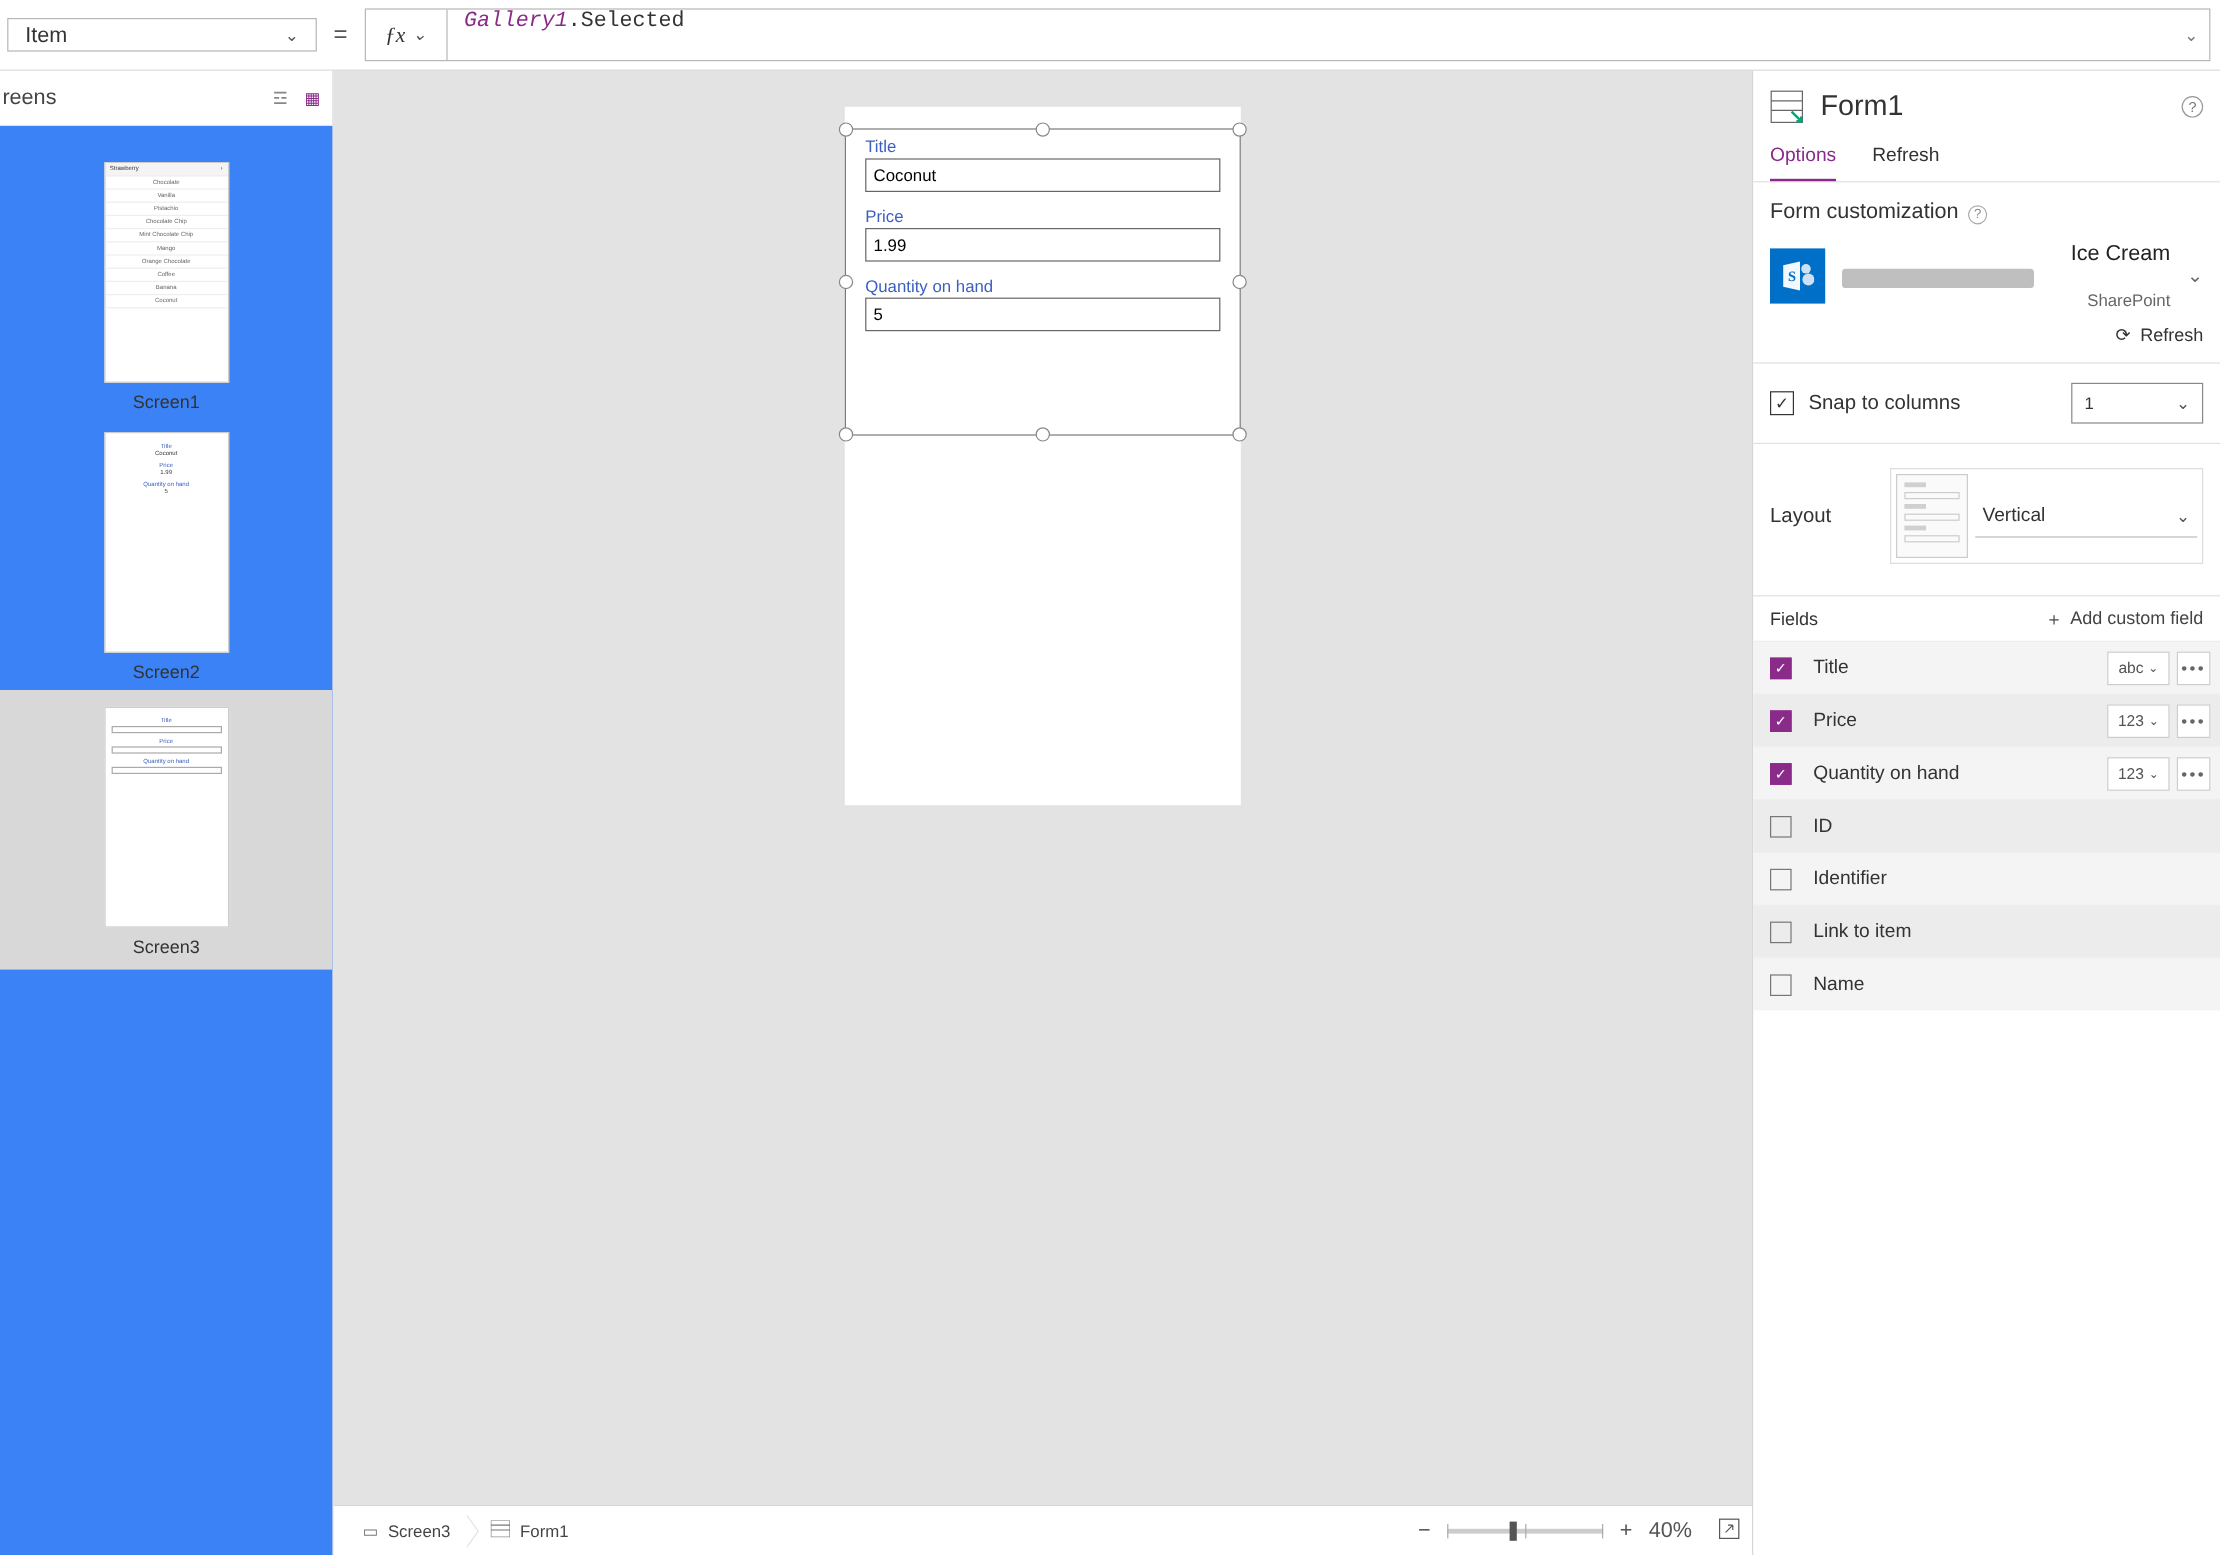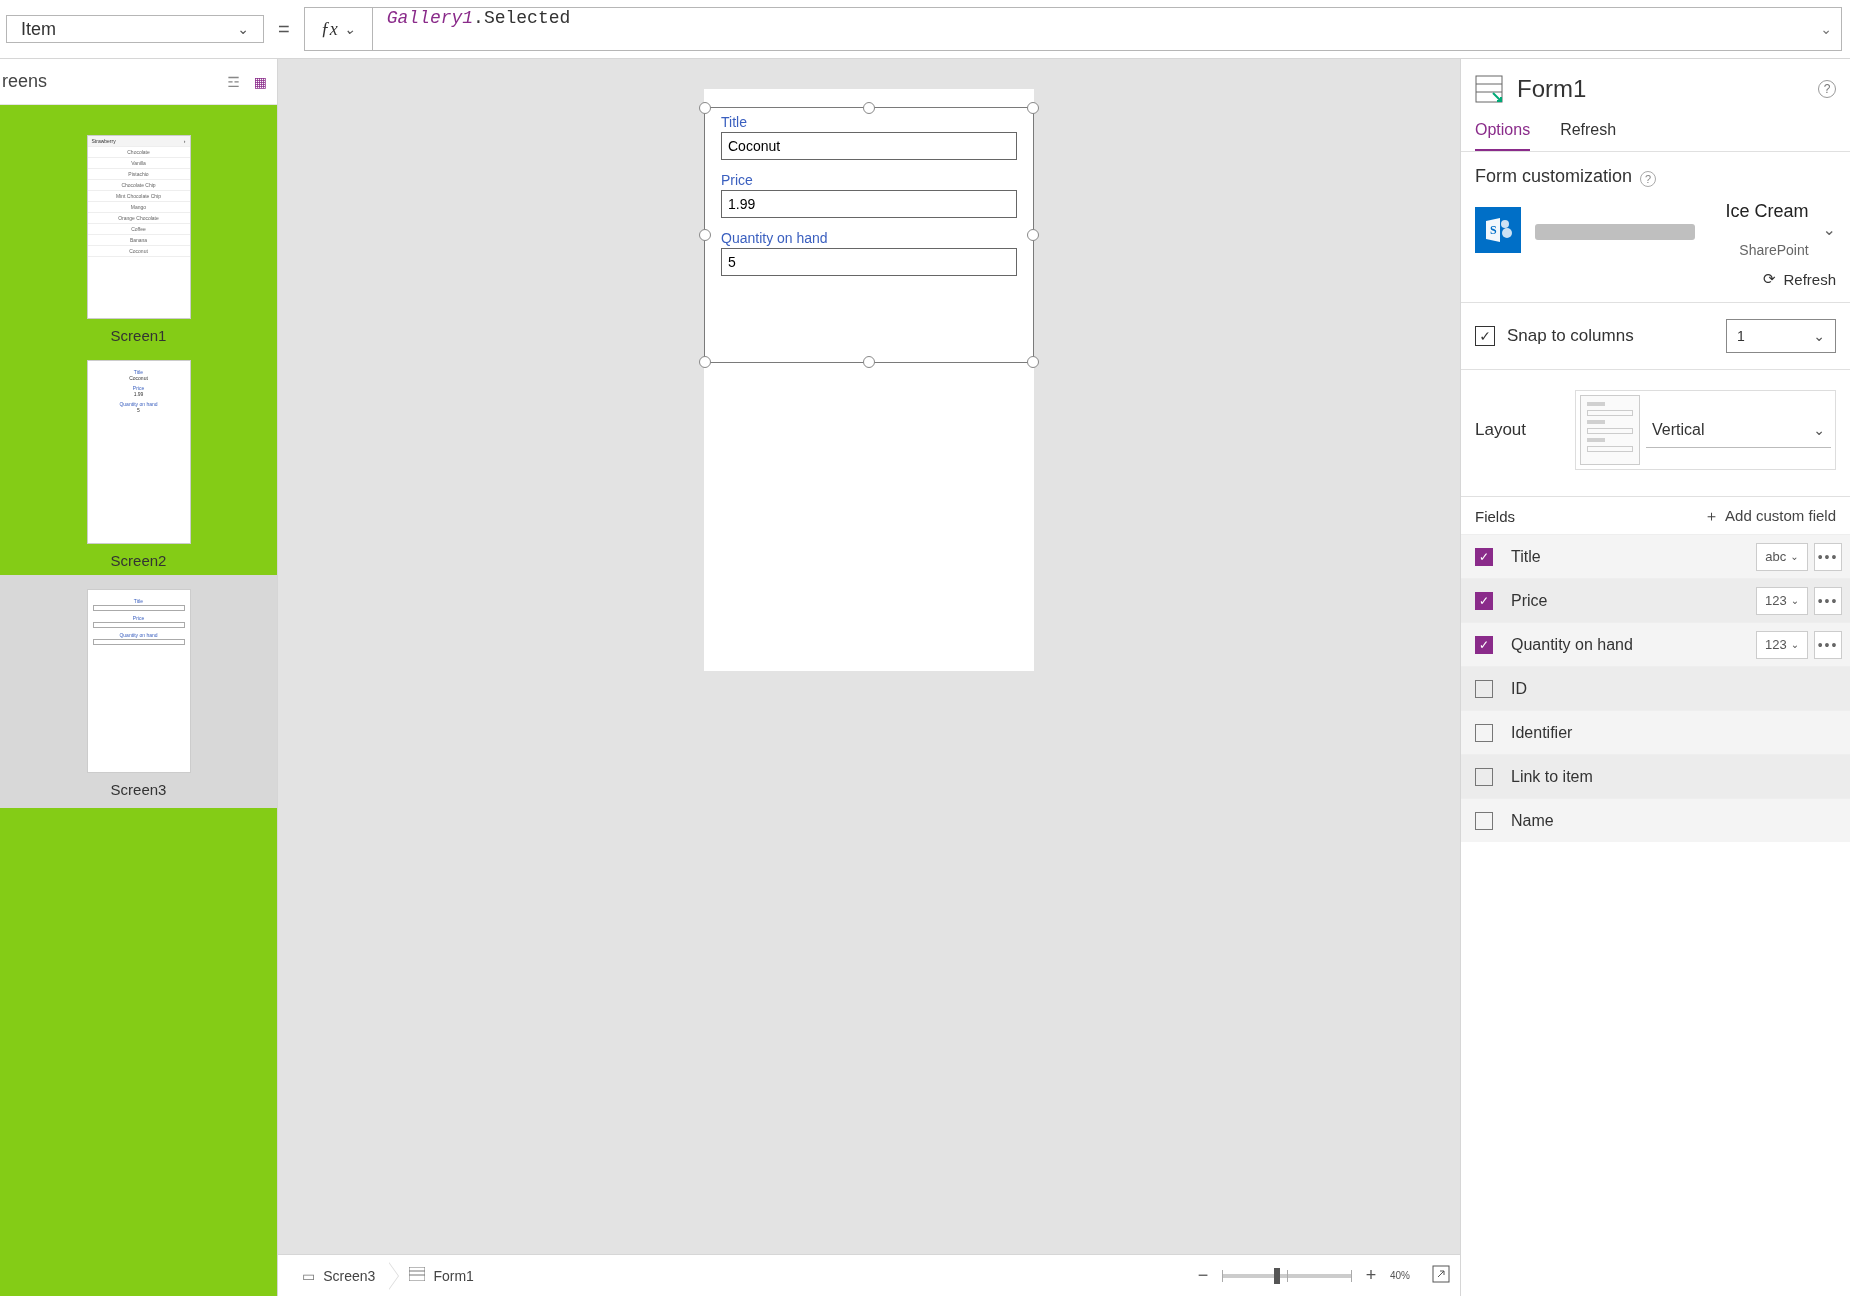--- a/index.html
+++ b/index.html
@@ -107,21 +107,21 @@
     padding-left: 2px;
   }
   .left-header .icons { display: flex; gap: 14px; color: #666; }
   .view-list-icon { color: #888; cursor: pointer; }
   .view-grid-icon { color: #8a2b8a; cursor: pointer; }
 
   .thumbs {
     flex: 1;
     overflow-y: auto;
     padding: 20px 0 10px 0;
-    background: #84cc16;
+    background: #3b82f6;
   }
   .thumb-wrap {
     padding: 10px 30px 6px 30px;
     text-align: center;
   }
   .thumb-wrap.selected {
     background: #d8d8d8;
     padding-top: 14px; padding-bottom: 10px;
   }
   .thumb {
@@ -232,21 +232,21 @@
     border-left:10px solid #fff;
   }
   .canvas-footer .spacer { flex:1; }
   .zoom-ctrl { display:flex; align-items:center; gap:10px; color:#555; }
   .zoom-btn { cursor:pointer; font-size:18px; width:18px; text-align:center; }
   .zoom-track {
     width:130px; height:4px; background:#ccc; position:relative;
   }
   .zoom-tick { position:absolute; top:-4px; width:1px; height:12px; background:#aaa; }
   .zoom-thumb { position:absolute; top:-6px; width:6px; height:16px; background:#555; }
-  .zoom-label { font-size:10px; }
+  .zoom-label { font-size:18px; }
   .popout-icon { margin-left:12px; cursor:pointer; }
 
   
   .right-panel {
     width: 390px;
     border-left: 1px solid #d6d6d6;
     background:#fff;
     display:flex;
     flex-direction:column;
     overflow:hidden;

